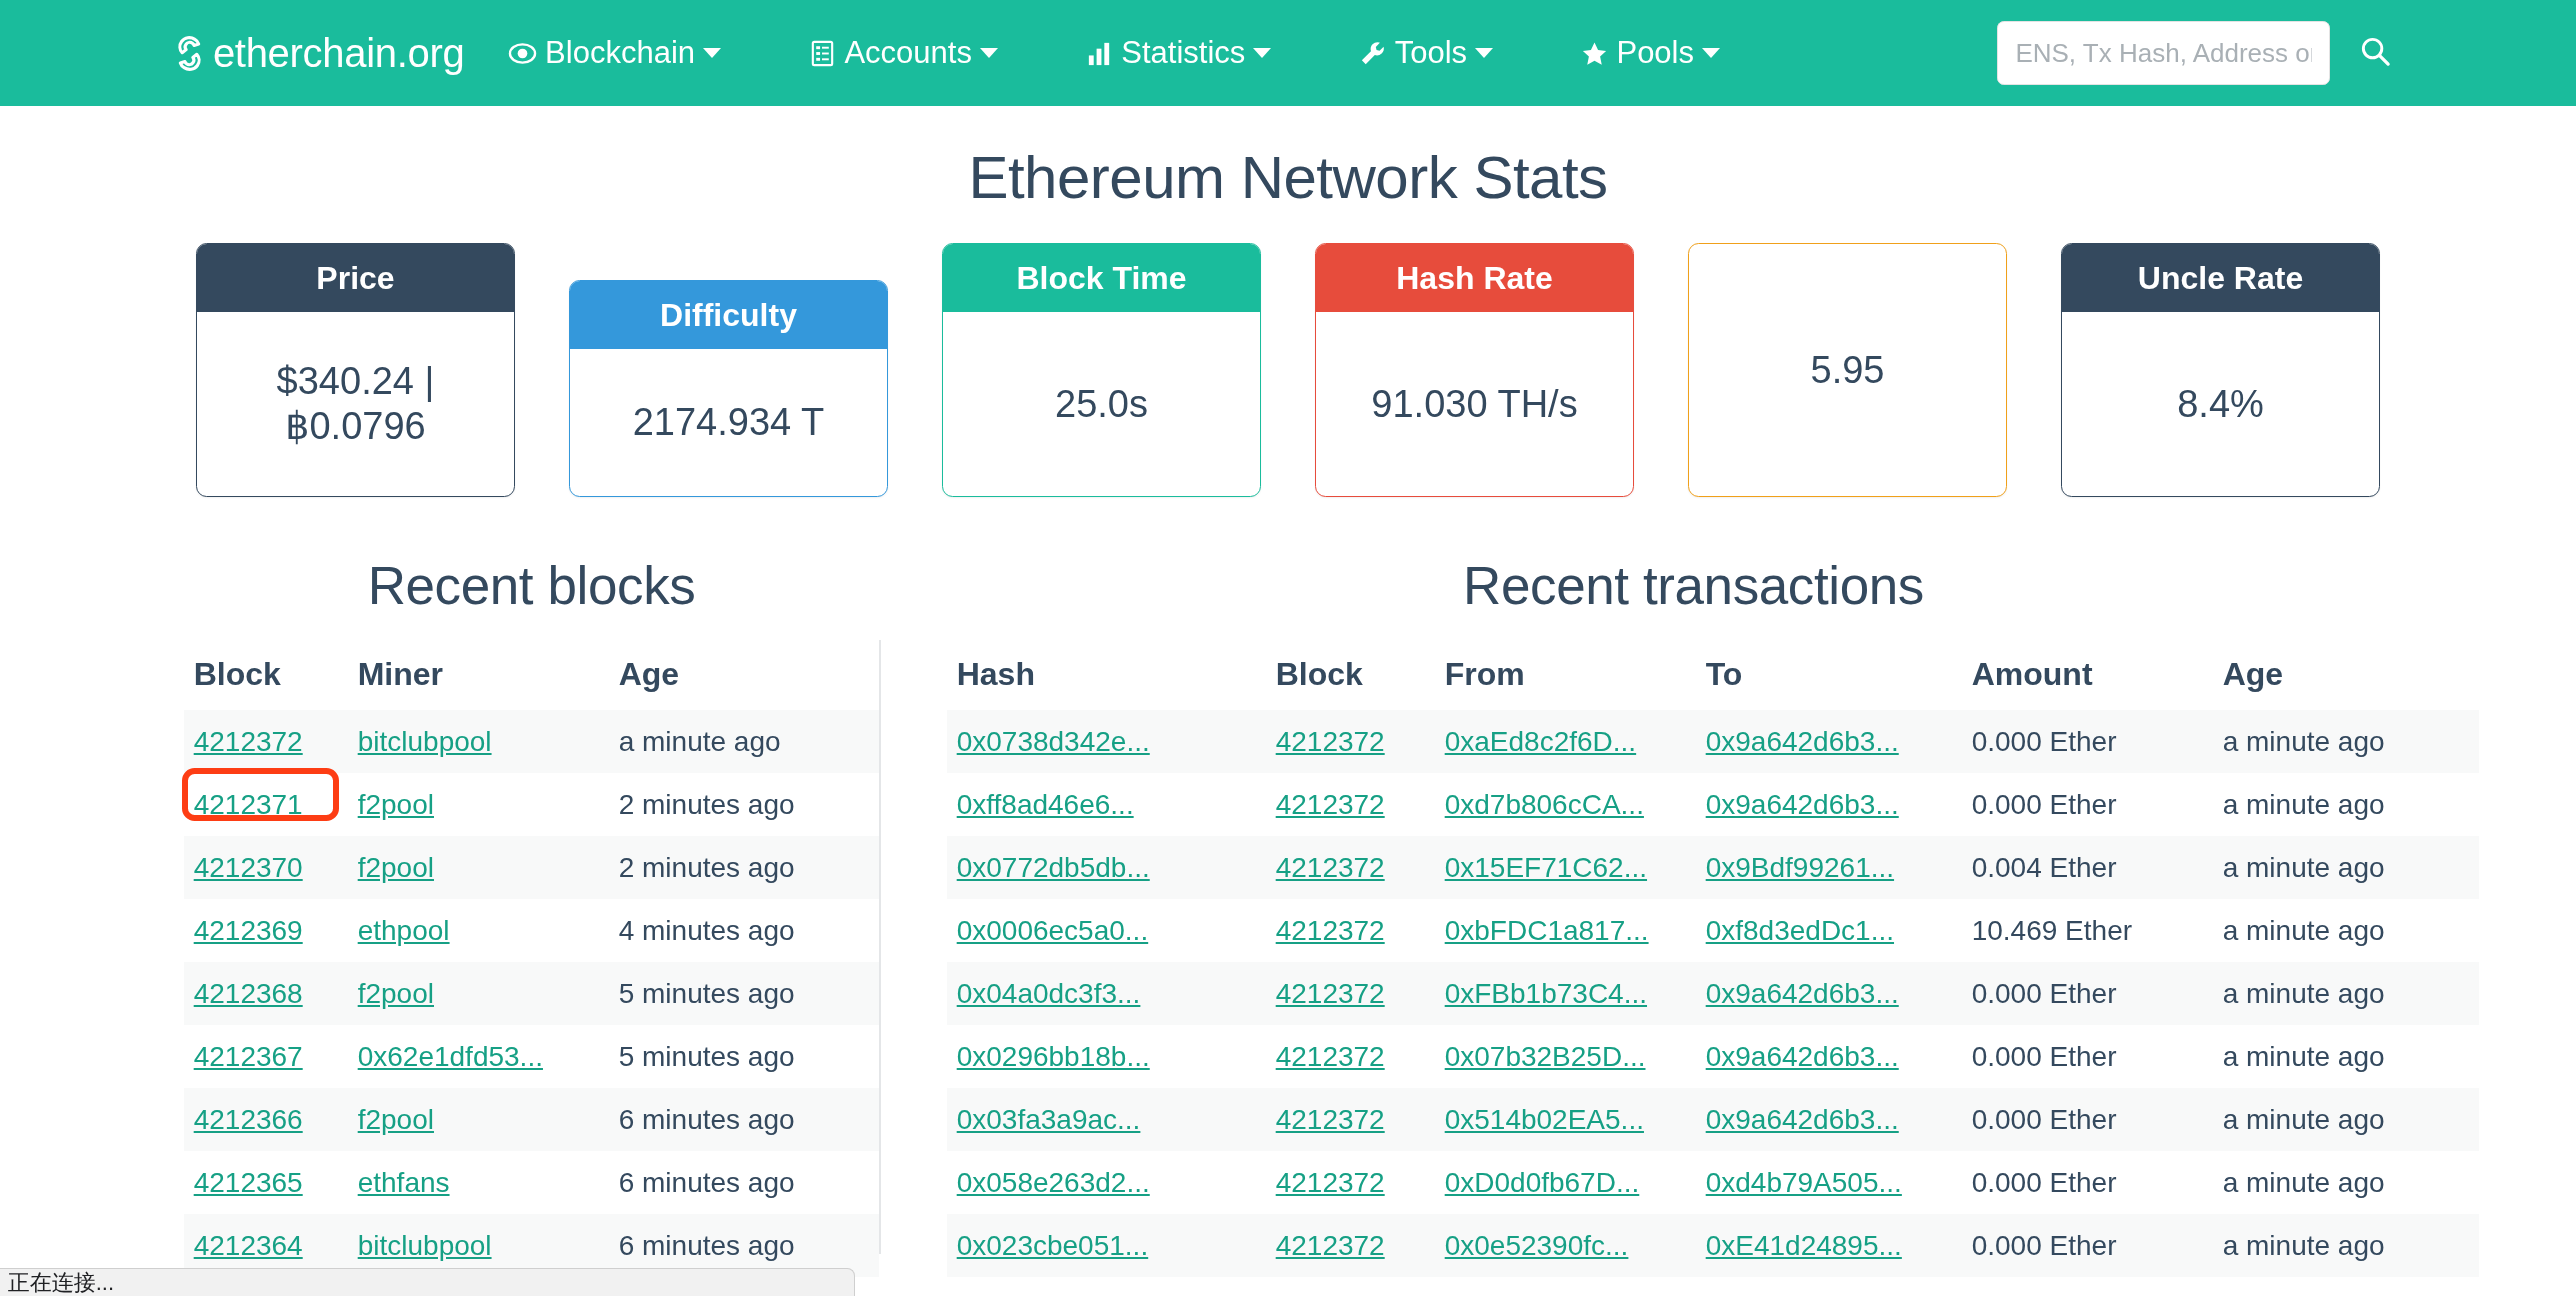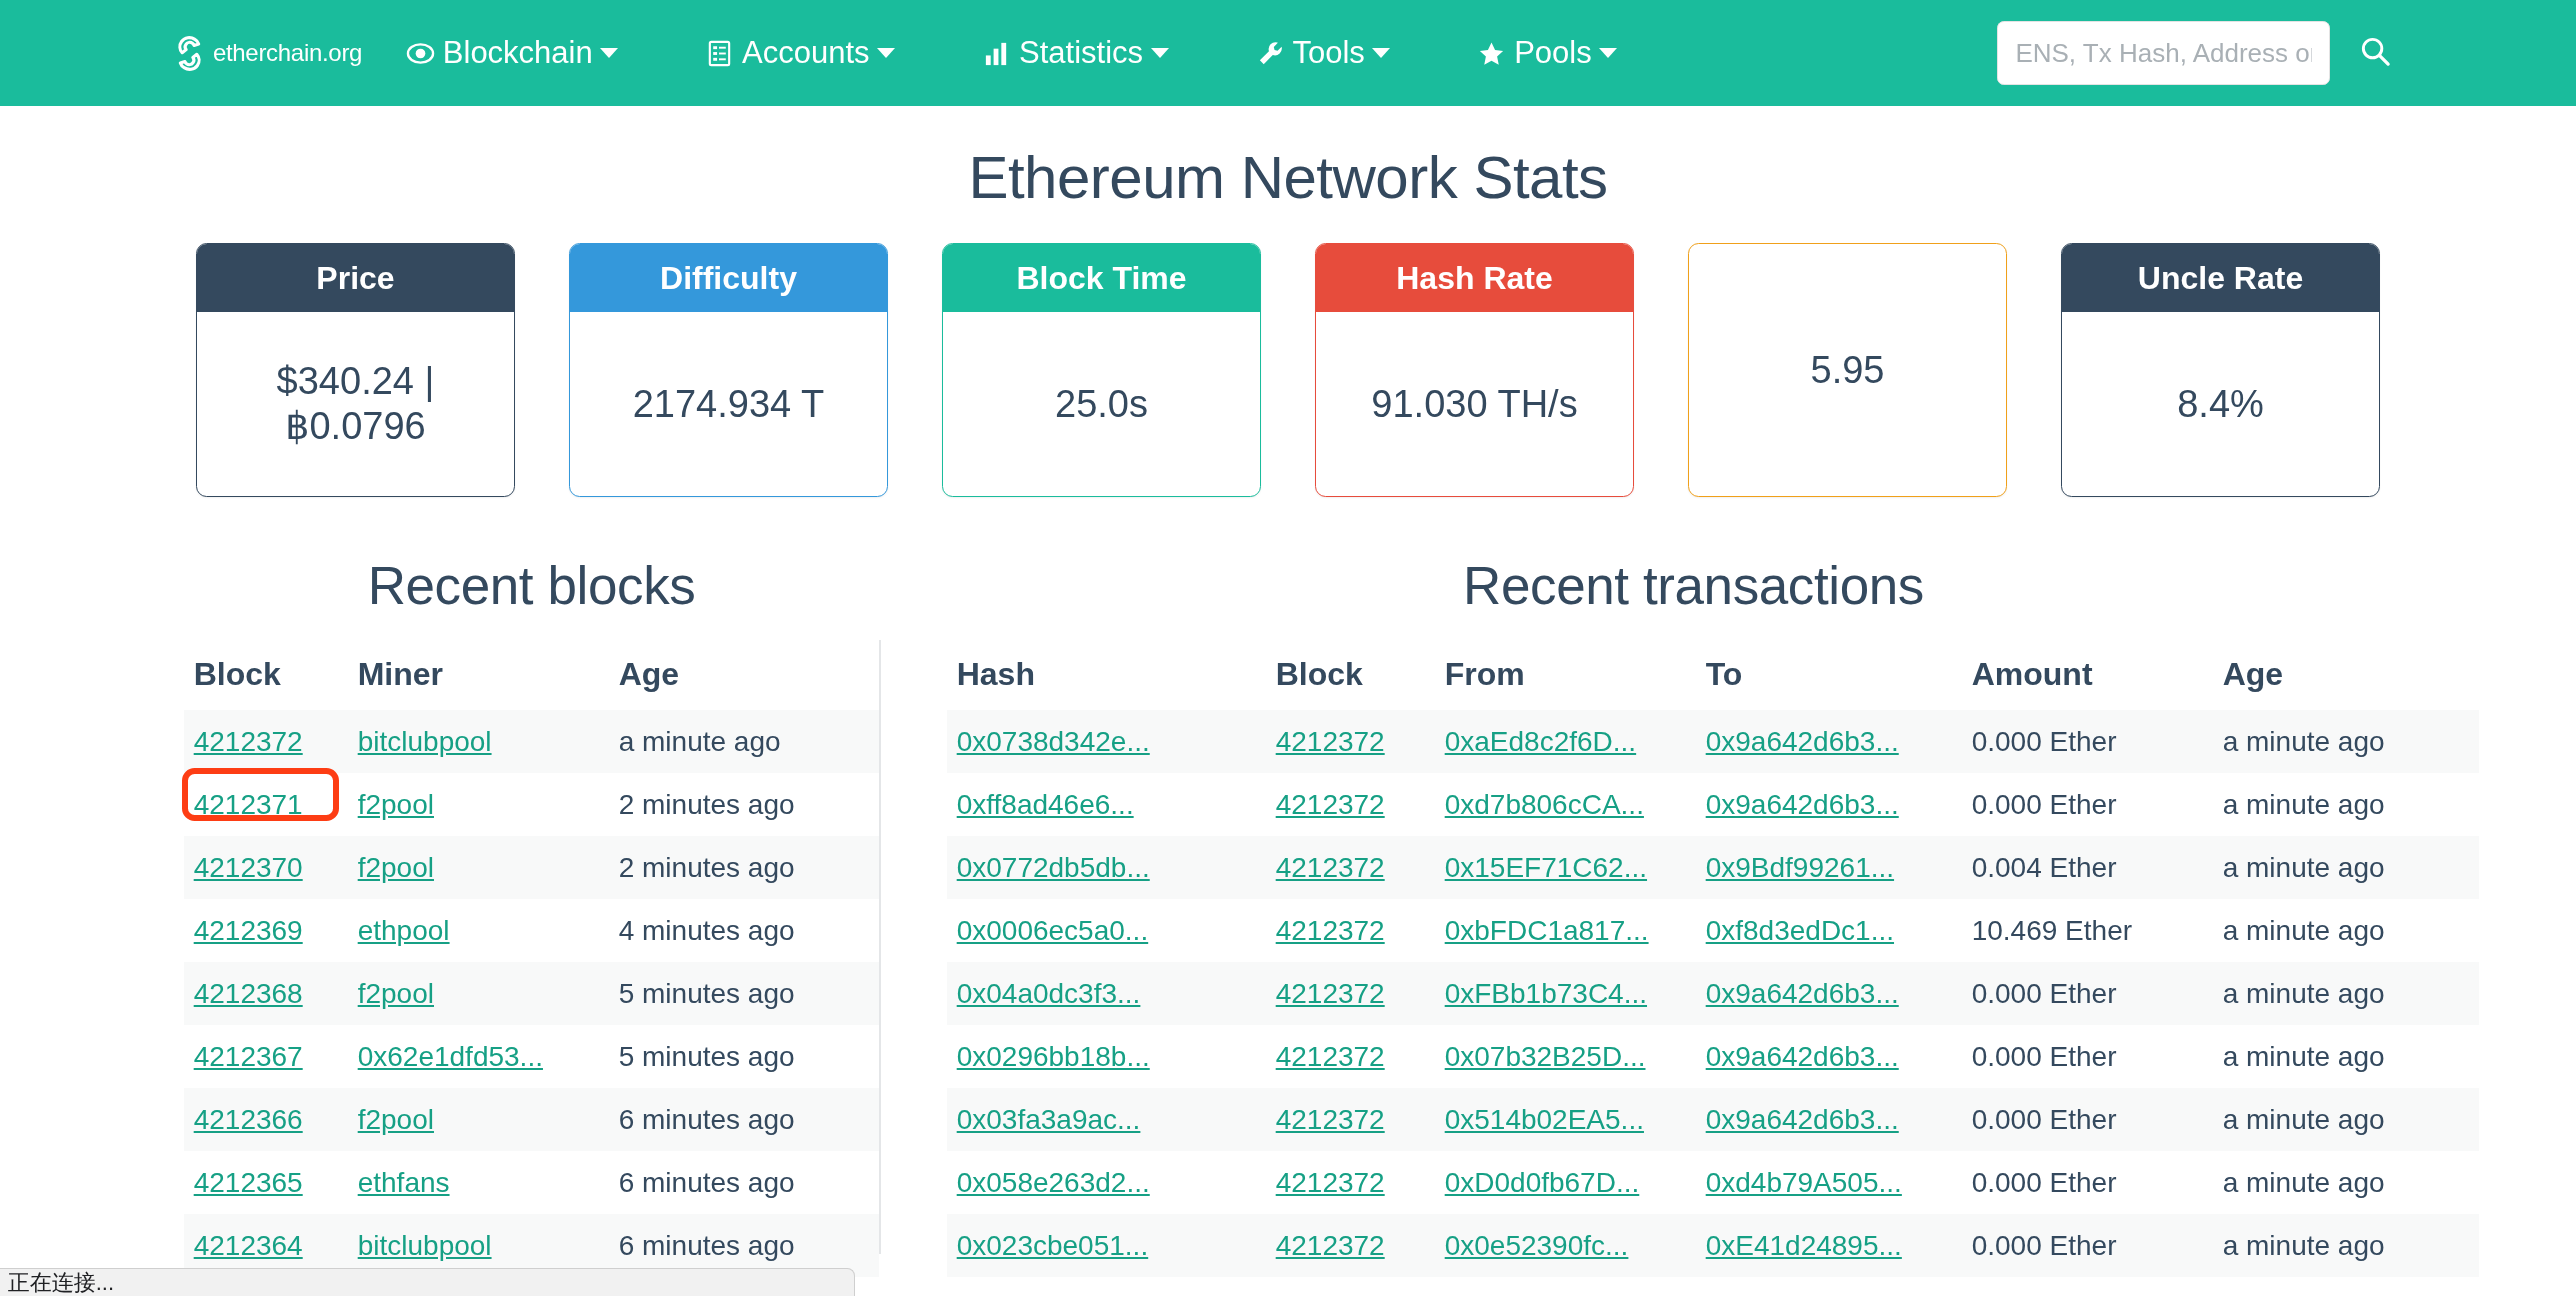--- a/index.html
+++ b/index.html
@@ -17,21 +17,21 @@
     background: #1abc9c;
     display: flex;
     align-items: center;
     padding-left: 169px;
     position: relative;
   }
   .brand {
     display: flex;
     align-items: center;
     color: #ffffff;
-    font-size: 24px;
+    font-size: 40px;
     font-weight: 400;
     letter-spacing: -0.3px;
     margin-right: 44px;
     white-space: nowrap;
   }
   .brand-logo { width: 41px; height: 41px; margin-right: 2.9px; flex: 0 0 auto; }
   .navlinks { display: flex; align-items: center; gap: 48px; }
   .navitem {
     display: flex;
     align-items: center;
@@ -314,21 +314,21 @@
   </div>
 </div>
 
 <h1 class="page-title">Ethereum Network Stats</h1>
 
 <div class="cards">
   <div class="card tall" style="border-color: rgb(52, 73, 94);">
     <div class="card-head" style="background: rgb(52, 73, 94);">Price</div>
     <div class="card-body">$340.24 | ฿0.0796</div>
   </div>
-  <div class="card" style="border-color: rgb(52, 152, 219);">
+  <div class="card" style="border-color: rgb(52, 152, 219); margin-top: 37px;">
     <div class="card-head" style="background: rgb(52, 152, 219);">Difficulty</div>
     <div class="card-body">2174.934 T</div>
   </div>
   <div class="card" style="border-color: rgb(26, 188, 156);">
     <div class="card-head" style="background: rgb(26, 188, 156);">Block Time</div>
     <div class="card-body">25.0s</div>
   </div>
   <div class="card" style="border-color: rgb(231, 76, 60);">
     <div class="card-head" style="background: rgb(231, 76, 60);">Hash Rate</div>
     <div class="card-body">91.030 TH/s</div>

